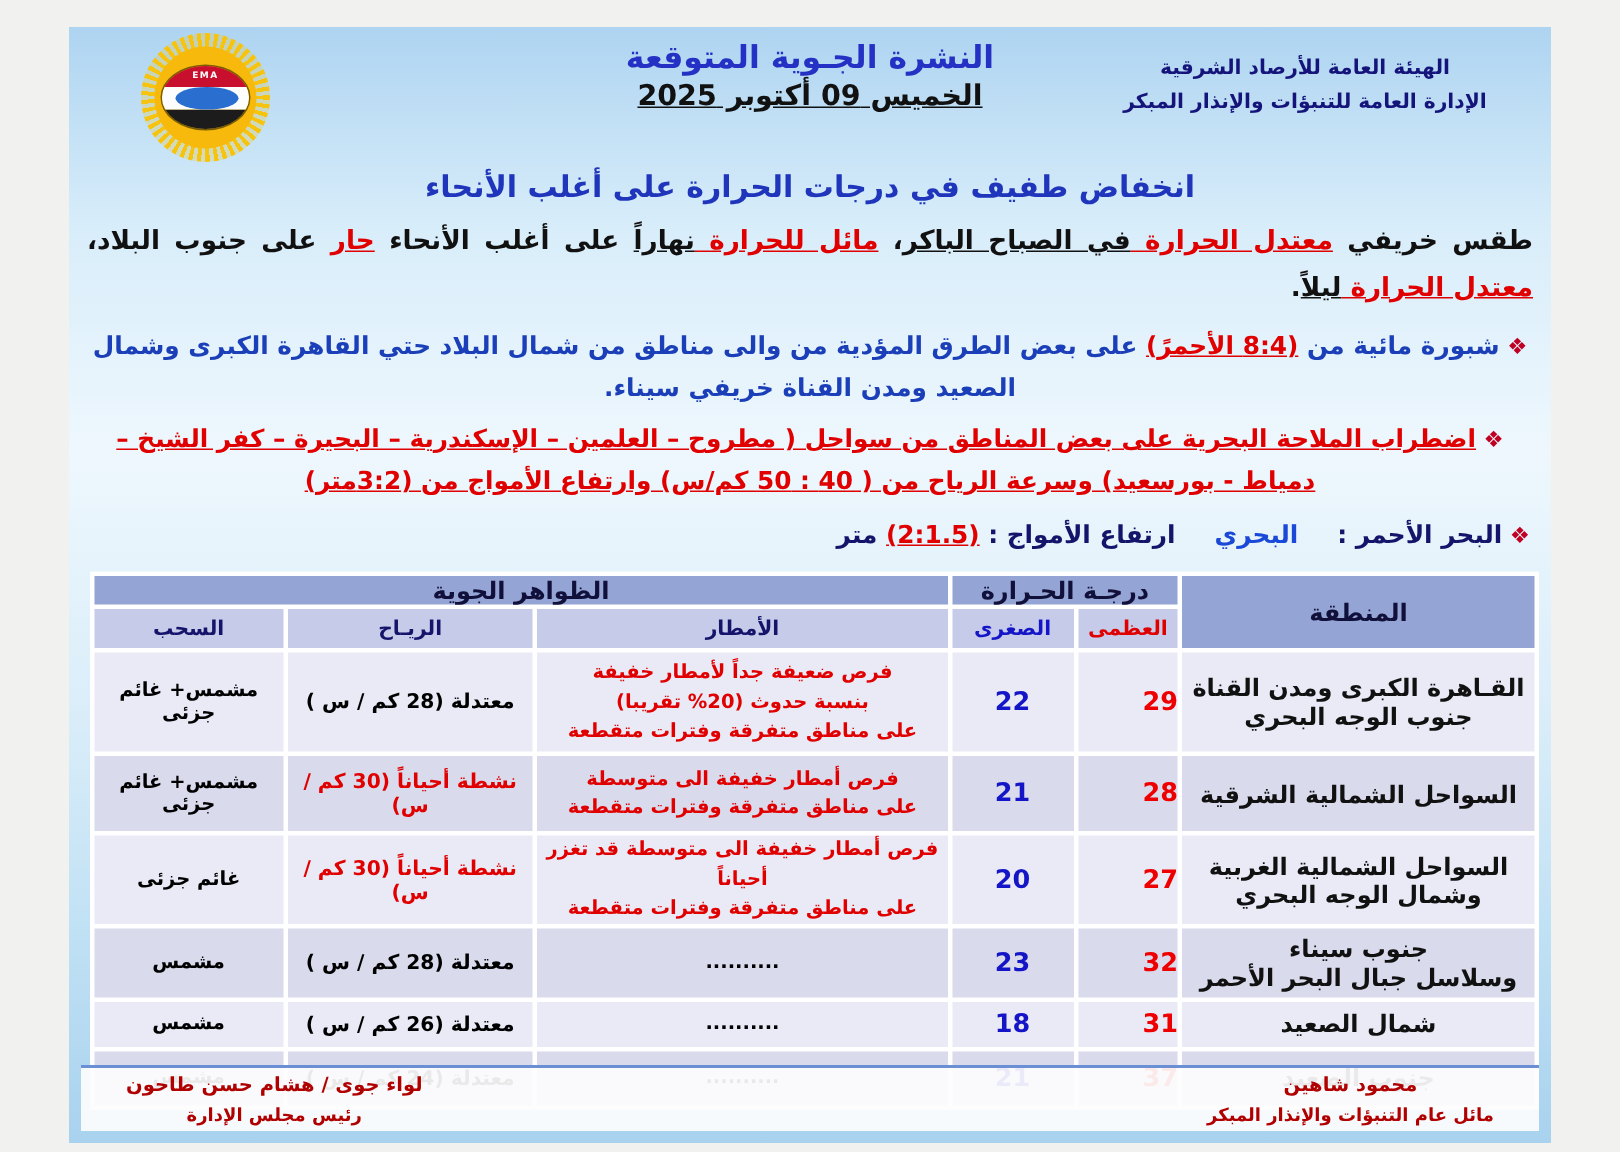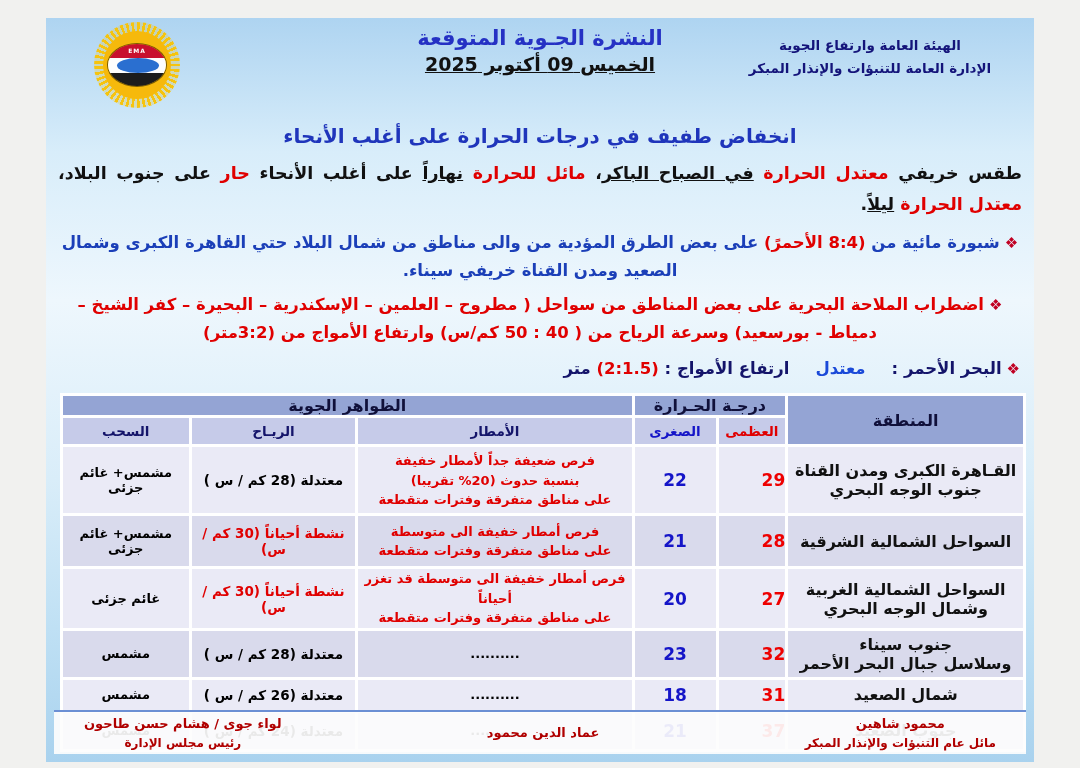--- a/index.html
+++ b/index.html
@@ -22,24 +22,24 @@
   .logo-core { position:absolute; inset:9px; border-radius:50%; background:#f6b90c; }
   .logo-flag { position:absolute; left:13px; top:21px; width:60px; height:44px; border-radius:50%;
                overflow:hidden; border:1px solid #7a5c00; }
   .flag-red   { height:34%; background:#c8102e; color:#fff; font-size:6px; font-weight:bold;
                 text-align:center; line-height:14px; letter-spacing:1px; }
   .flag-white { height:36%; background:#fdfdfd; position:relative; }
   .flag-black { height:30%; background:#1c1c1c; }
   .cloud { position:absolute; left:9px; top:0px; width:42px; height:15px; border-radius:50%;
            background:#2a6fd0; }
   
-  .headline { text-align:center; color:#1f35bb; font-weight:bold; font-size:20px; margin-top:22px; }
+  .headline { text-align:center; color:#1f35bb; font-weight:bold; font-size:20px; margin-top:10px; }
   .para { margin:10px 12px 0 12px; font-size:17.5px; font-weight:bold; color:#111;
           line-height:1.75; text-align:justify; }
-  .red { color:#e00000; }
+  .red { color:#e00000;text-decoration:underline; }
   .blk { color:#111; }
   .u { text-decoration:underline; }
   .blue { color:#1b3fb8; }
   .navy { color:#14146a; }
   .mblue { color:#1a49d8; }
   
   .bullets { margin-top:10px; }
   .bullet { margin:6px 10px 0 10px; font-size:16.5px; font-weight:bold; line-height:1.7;
             text-align:center; }
   .bullet .dia { color:#c00022; font-size:15px; padding-left:5px; }
@@ -74,21 +74,21 @@
   .sig { text-align:center; color:#b00000; font-weight:bold; line-height:1.5; }
   .sig .nm { font-size:13px; } .sig .tt { font-size:12px; }
 </style>
 </head>
 <body>
 
 <div class="doc">
 
   <div class="hdr">
     <div class="org">
-      <div>الهيئة العامة وارتفاع الجوية</div>
+      <div>الهيئة العامة للأرصاد الشرقية</div>
       <div>الإدارة العامة للتنبؤات والإنذار المبكر</div>
     </div>
     <div class="titlebox">
       <div class="title">النشرة الجـوية المتوقعة</div>
       <div class="date">الخميس 09 أكتوبر 2025</div>
     </div>
     <div class="logo">
       <div class="logo-core"></div>
       <div class="logo-flag">
         <div class="flag-red">EMA</div>
@@ -107,21 +107,21 @@
   </div>
 
   <div class="bullets">
     <div class="bullet">
       <span class="dia">❖</span><span class="blue">شبورة مائية من </span><span class="red">(8:4 الأحمرً)</span><span class="blue"> على بعض الطرق المؤدية من والى مناطق من شمال البلاد حتي القاهرة الكبرى وشمال الصعيد ومدن القناة خريفي سيناء.</span>
     </div>
     <div class="bullet">
       <span class="dia">❖</span><span class="red">اضطراب الملاحة البحرية على بعض المناطق من سواحل ( مطروح – العلمين – الإسكندرية – البحيرة – كفر الشيخ – دمياط - بورسعيد) وسرعة الرياح من ( 40 : 50 كم/س)   وارتفاع الأمواج من (3:2متر)</span>
     </div>
     <div class="bullet b3">
-      <span class="dia">❖</span><span class="navy">البحر الأحمر :</span><span class="sp"></span><span class="mblue">معتدل</span><span class="sp"></span><span class="navy">ارتفاع الأمواج : </span><span class="red">(2:1.5)</span><span class="navy"> متر</span>
+      <span class="dia">❖</span><span class="navy">البحر الأحمر :</span><span class="sp"></span><span class="mblue">البحري</span><span class="sp"></span><span class="navy">ارتفاع الأمواج : </span><span class="red">(2:1.5)</span><span class="navy"> متر</span>
     </div>
   </div>
 
   <table>
     <thead>
       <tr class="mainhead">
         <th class="c-region" rowspan="2">المنطقة</th>
         <th colspan="2">درجـة الحـرارة</th>
         <th class="c-rain" colspan="3">الظواهر الجوية</th>
       </tr>
@@ -191,21 +191,20 @@
       </tr>
     </tbody>
   </table>
 
   <div class="footer">
     <div class="sig">
       <div class="nm">محمود شاهين</div>
       <div class="tt">مائل عام التنبؤات والإنذار المبكر</div>
     </div>
     <div class="sig">
-      <div class="nm">عماد الدين محمود</div>
     </div>
     <div class="sig">
       <div class="nm">لواء جوى / هشام حسن طاحون</div>
       <div class="tt">رئيس مجلس الإدارة</div>
     </div>
   </div>
 
 </div>
 
 </body></html>

